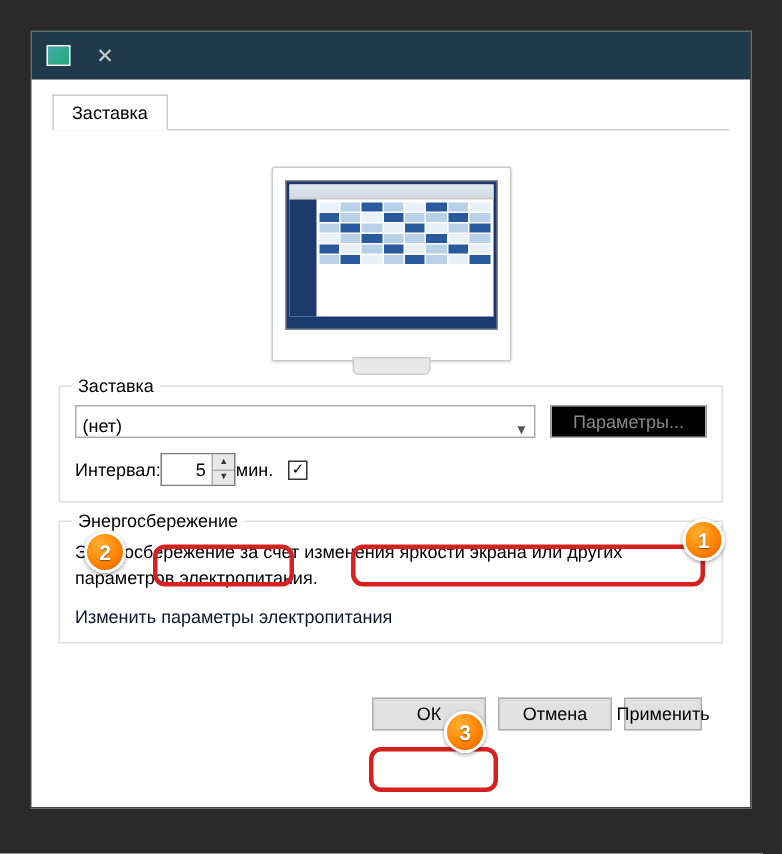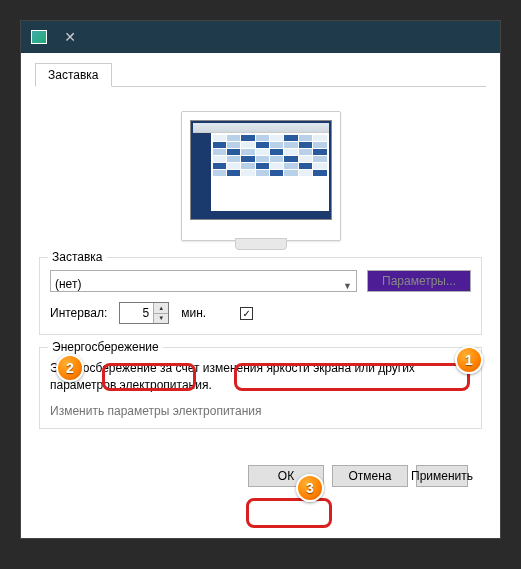--- a/index.html
+++ b/index.html
@@ -23,31 +23,31 @@
 .screen-side{width:18px;background:#1a3a6e}
 .screen-main{flex:1;padding:2px;display:grid;grid-template-columns:repeat(8,1fr);grid-auto-rows:6px;gap:1px}
 .px{background:#b8d0e8}
 .px.d{background:#2a5a9e}
 .px.l{background:#e8f0f8}
 .group{border:1px solid #ddd;padding:12px 10px 10px;margin-bottom:12px;position:relative}
 .group-title{position:absolute;top:-8px;left:8px;background:#fff;padding:0 4px;color:#000}
 .row1{display:flex;align-items:center;gap:10px;margin-bottom:10px}
 .select{flex:1;height:22px;border:1px solid #adadad;background:#fff;display:flex;align-items:flex-end;justify-content:space-between;padding:0 4px}
 .chev{font-size:9px;color:#555}
-.btn{height:22px;padding:0 14px;border:1px solid #adadad;background:#4c1d95;color:#888;display:flex;align-items:center}
+.btn{height:22px;padding:0 14px;border:1px solid #adadad;background:#000000;color:#888;display:flex;align-items:center}
 .btn.enabled{color:#000;background:#e1e1e1;cursor:pointer}
-.row2{display:flex;align-items:center;gap:12px}
+.row2{display:flex;align-items:center;gap:0}
 .spinwrap{display:flex;align-items:center}
 .spin{width:50px;height:22px;border:1px solid #7a7a7a;display:flex;background:#fff}
 .spin input{flex:1;width:100%;border:none;text-align:right;padding-right:4px;font-size:12px;outline:none}
 .spinbtns{width:15px;display:flex;flex-direction:column;border-left:1px solid #adadad}
 .spinbtns div{flex:1;background:#e8e8e8;display:flex;align-items:center;justify-content:center;font-size:6px;color:#333}
 .spinbtns div:first-child{border-bottom:1px solid #adadad}
 .cbx{width:13px;height:13px;border:1px solid #333;display:flex;align-items:center;justify-content:center;font-size:10px;color:#000}
-.link{color:#737373;cursor:pointer}
+.link{color:#0f172a;cursor:pointer}
 .desc{color:#000;margin-bottom:10px;line-height:1.4}
 .buttons{display:flex;justify-content:flex-end;gap:8px;padding:10px 32px}
 .hi{position:absolute;border:3px solid #d82020;border-radius:8px;pointer-events:none}
 .hi1{left:102px;top:363px;width:94px;height:28px}
 .hi2{left:234px;top:363px;width:236px;height:28px}
 .hi3{left:246px;top:498px;width:86px;height:30px}
 .badge{position:absolute;width:28px;height:28px;border-radius:50%;background:radial-gradient(circle at 35% 30%,#ffb030 0%,#ff8000 60%,#d06000 100%);border:2px solid #fff;box-shadow:0 1px 3px rgba(0,0,0,.4);display:flex;align-items:center;justify-content:center;color:#fff;font-weight:bold;font-size:14px;text-shadow:0 1px 1px rgba(0,0,0,.5)}
 .b1{right:38px;top:346px}
 .b2{left:56px;top:354px}
 .b3{left:296px;top:474px}

